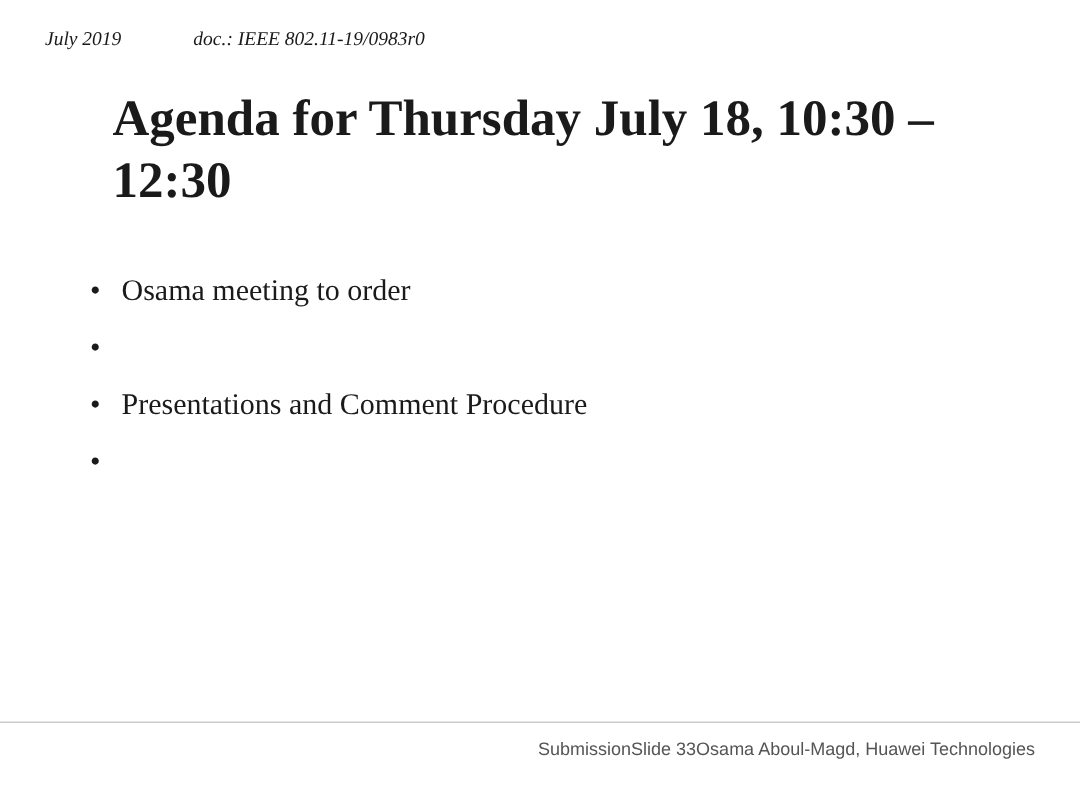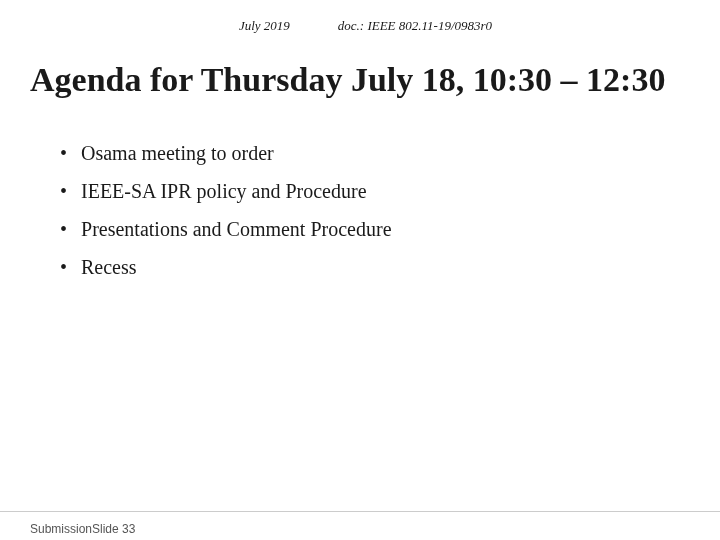--- a/index.html
+++ b/index.html
@@ -22,41 +22,42 @@
       height: 540px;
       background: #ffffff;
       padding: 0;
       position: relative;
       display: flex;
       flex-direction: column;
     }
 
     .header-bar {
       display: flex;
-      justify-content: center;
+      justify-content: flex-start;
       align-items: flex-start;
       padding: 18px 19px 8px 30px;
       border-bottom: none;
     }
 
     .header-left {
       font-size: 13px;
       font-style: italic;
       color: #1a1a1a;
     }
 
     .header-right {
       font-size: 13px;
       font-style: italic;
       color: #1a1a1a;
       margin-left: 48px;
     }
 
     .title-section {
       padding: 18px 20px 10px 30px;
+      margin-left: 45px;
     }
 
     .slide-title {
       font-size: 34px;
       font-weight: bold;
       color: #1a1a1a;
       line-height: 1.2;
       font-family: "Times New Roman", Times, serif;
     }
 
@@ -85,23 +86,23 @@
       line-height: 1.4;
       flex-shrink: 0;
     }
 
     .bullet-text {
       line-height: 1.4;
     }
 
     .footer-bar {
       display: flex;
-      justify-content: flex-start;
+      justify-content: flex-end;
       align-items: flex-end;
-      padding: 10px 30px 4px 30px;
+      padding: 10px 30px 34px 30px;
       border-top: 1px solid #cccccc;
     }
 
     .footer-left {
       font-size: 12px;
       color: #555555;
       font-family: Arial, sans-serif;
     }
 
     .footer-center {
@@ -131,31 +132,30 @@
   </div>
 
   <div class="content-section">
     <ul class="bullet-list">
       <li>
         <span class="bullet-dot">•</span>
         <span class="bullet-text">Osama meeting to order</span>
       </li>
       <li>
         <span class="bullet-dot">•</span>
-        <span class="bullet-text">IEEE-SA IPR policy and Procedure</span>
       </li>
       <li>
         <span class="bullet-dot">•</span>
         <span class="bullet-text">Presentations and Comment Procedure</span>
       </li>
       <li>
         <span class="bullet-dot">•</span>
-        <span class="bullet-text">Recess</span>
       </li>
     </ul>
   </div>
 
   <div class="footer-bar">
     <span class="footer-left">Submission</span>
     <span class="footer-center">Slide 33</span>
+    <span class="footer-right">Osama Aboul-Magd, Huawei Technologies</span>
   </div>
 
 </div>
 
 </body></html>

